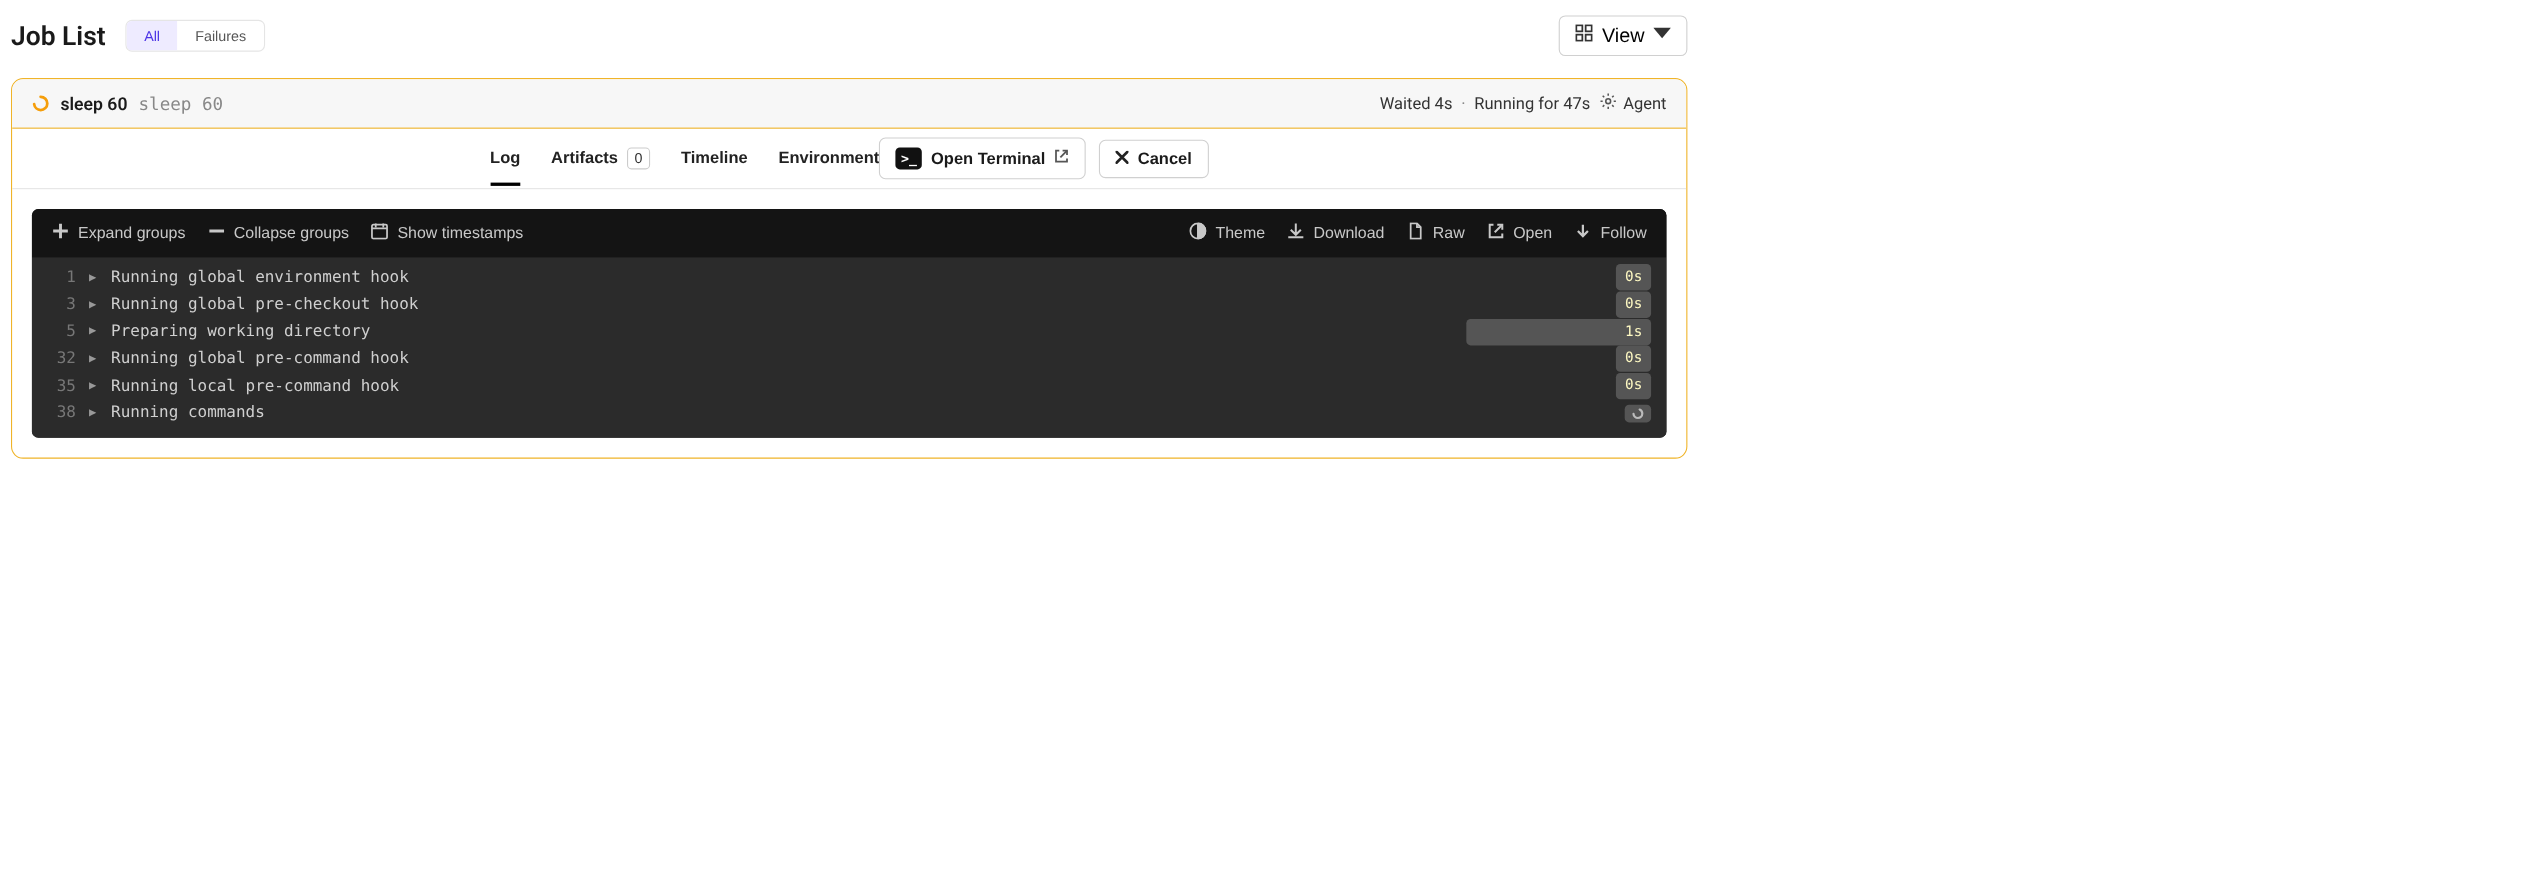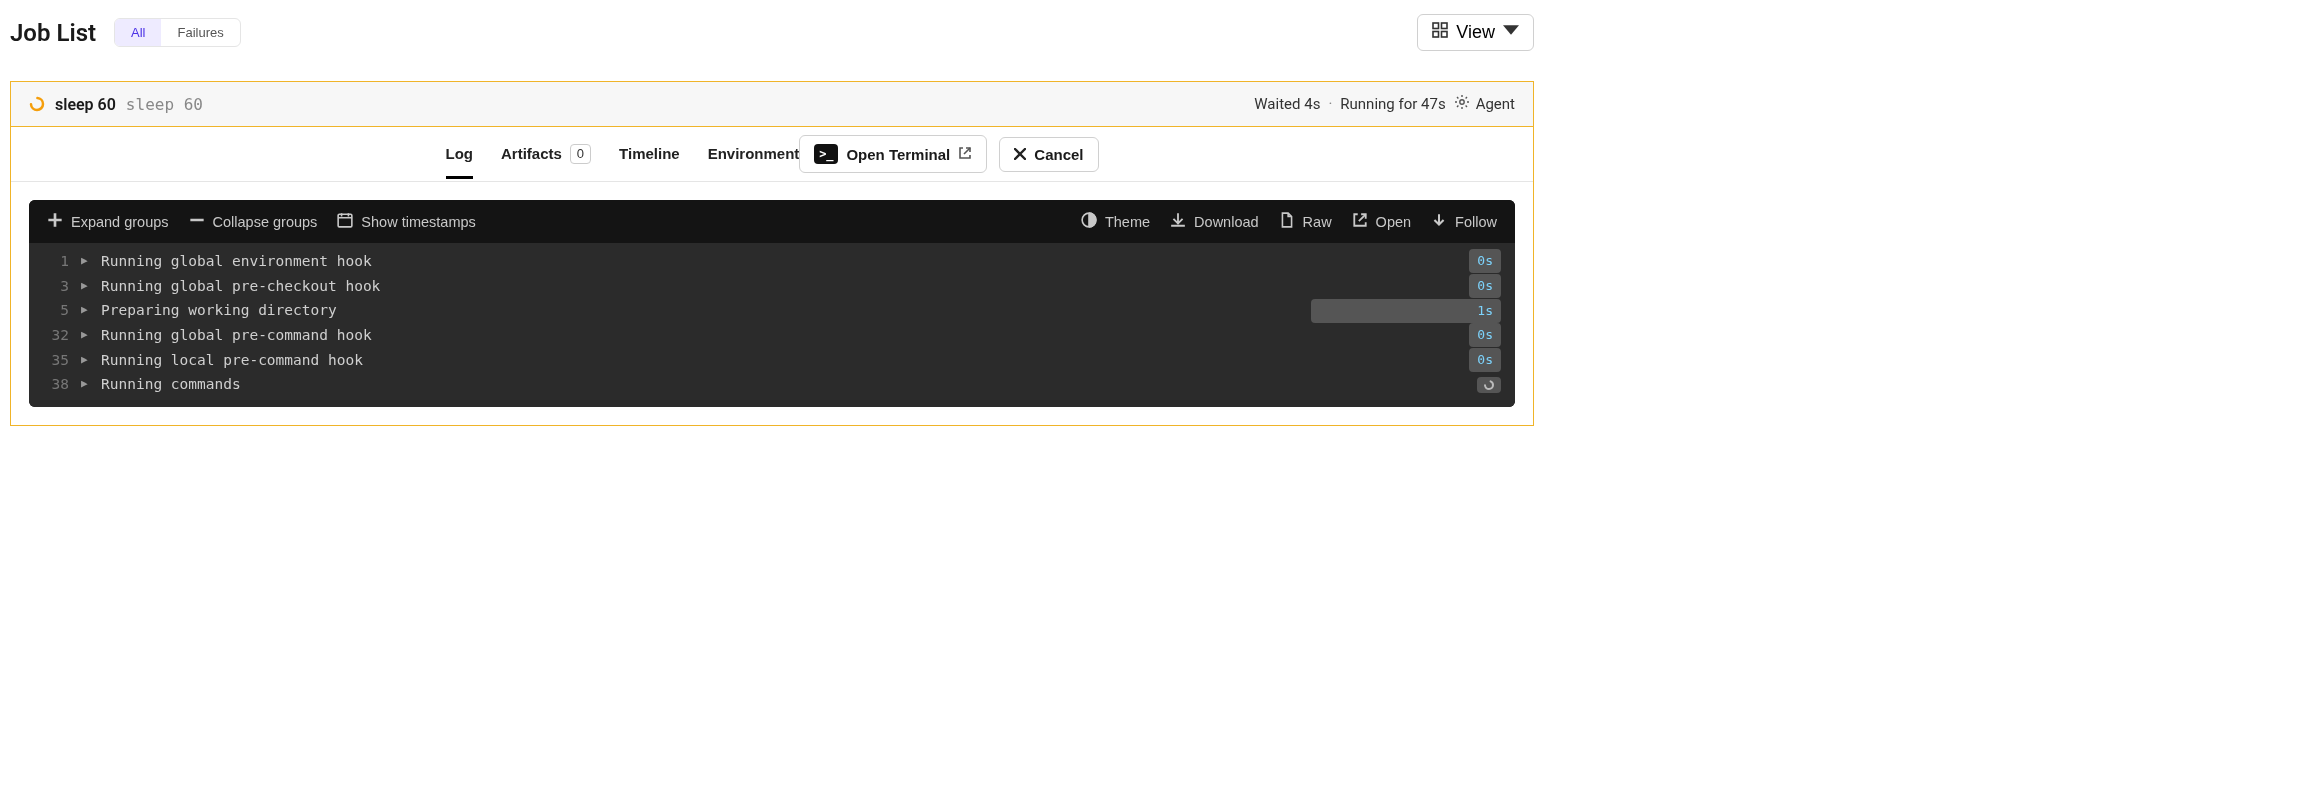--- a/index.html
+++ b/index.html
@@ -50,22 +50,22 @@
     font-size: 18px;
     font-weight: 500;
     cursor: pointer;
     background: #fff;
   }
   .view-btn svg { width: 16px; height: 16px; }
 
   
   .job-card {
     border: 1.5px solid #f0b429;
-    border-radius: 0;
-    margin: 12px 10px 10px 10px;
+    border-radius: 11px;
+    margin: 2px 10px 10px 10px;
     overflow: hidden;
   }
   .job-header {
     display: flex;
     align-items: center;
     justify-content: space-between;
     padding: 12px 18px;
     background: #f7f7f7;
     border-bottom: 1px solid #f0b429;
   }
@@ -152,28 +152,28 @@
   }
   .log-lineno {
     width:52px; text-align:right; color:#777; padding-right:12px; flex:0 0 auto;
   }
   .log-caret {
     width:14px; flex:0 0 auto; color:#999; font-size:11px;
   }
   .log-text { flex:1 1 auto; color:#cfcfcf; padding-left:6px; }
   .log-right { flex:0 0 auto; display:flex; align-items:center; }
   .dur-pill {
-    background:#555; color:#7dd3fc;
+    background:#555; color:#fef9c3;
     padding:1px 8px; border-radius:4px;
     font-size:13px; font-family: ui-monospace, monospace;
     min-width:28px; text-align:center;
   }
   .dur-pill.wide {
     background:#555;
-    width:190px;
+    width:168px;
     text-align:right;
   }
   .dur-spinner {
     background:#555; border-radius:4px; padding:2px 6px;
     display:inline-flex; align-items:center; justify-content:center;
   }
   .dur-spinner svg { width:12px; height:12px; }
 
   .back-link {
     display:flex; justify-content:flex-end;

